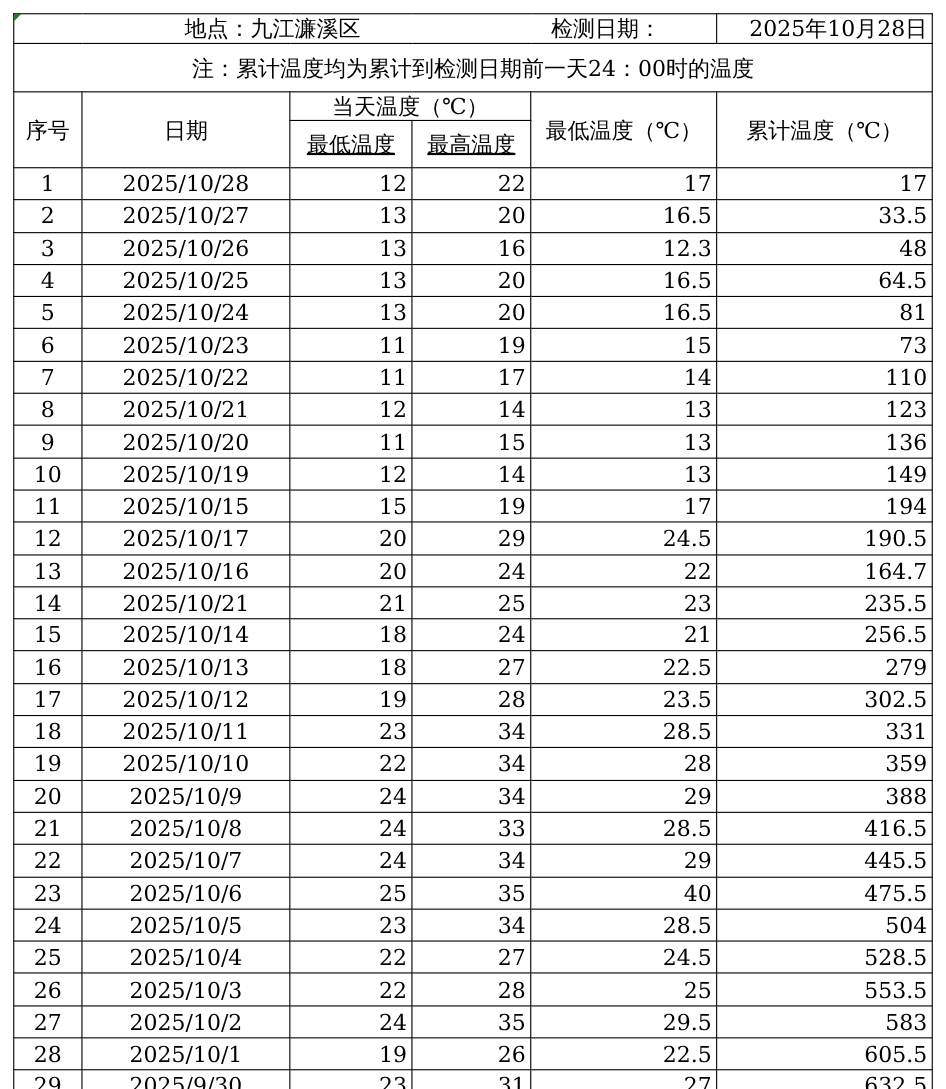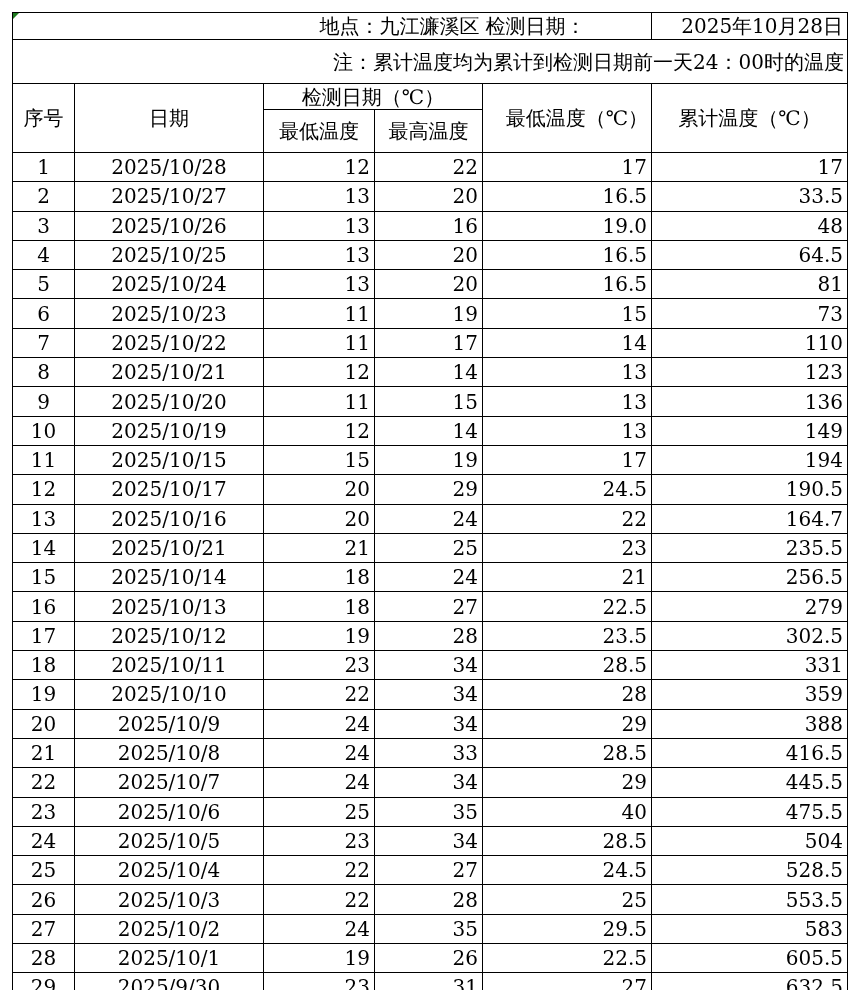--- a/index.html
+++ b/index.html
@@ -4,25 +4,25 @@
 <style>
   html, body { margin: 0; padding: 0; background: #ffffff; }
   body { width: 860px; height: 990px; overflow: hidden; position: relative;
          font-family: "DejaVu Serif", "Liberation Serif", serif; color: #000; }
   .sheet { position: absolute; left: 12px; top: 12px; }
   table { border-collapse: collapse; table-layout: fixed; }
   td { border: 1.5px solid #000; padding: 0 3px; font-size: 20px; line-height: 1;
        white-space: nowrap; overflow: hidden; vertical-align: middle; }
   .c { text-align: center; }
   .r { text-align: right; padding-right: 4px; }
-  .l { text-align: right; }
+  .l { text-align: center; }
   .hdr-title td { height: 26px; }
   .note td { height: 43px; }
   .h1 td { height: 25px; }
-  .h2 td { height: 42px; }
+  .h2 td { height: 42px; text-decoration: underline; }
   tr.data td { height: 28.3px; }
   .comment-marker { position: absolute; left: 13px; top: 13px; width: 0; height: 0;
        border-top: 6px solid #1e7b1e; border-right: 6px solid transparent; }
   .title-left { border-right: none; }
   .title-mid { border-left: none; text-align: right; padding-right: 60px; }
 </style>
 </head>
 <body>
 
 <div class="comment-marker"></div>
@@ -33,30 +33,30 @@
       <col style="width:62px">
         <col style="width:189px">
         <col style="width:111px">
       <col style="width:108px">
         <col style="width:169px">
         <col style="width:196px">
     </colgroup>
     <tbody id="tbody">
       <tr class="hdr-title">
         <td colspan="4" class="l title-left">地点：九江濂溪区</td>
-        <td class="title-mid" style="text-align:left;padding-right:50px;">检测日期：</td>
+        <td class="title-mid" style="text-align:right;padding-right:50px;">检测日期：</td>
         <td class="r">2025年10月28日</td>
       </tr>
       <tr class="note">
         <td colspan="6" class="l">注：累计温度均为累计到检测日期前一天24：00时的温度</td>
       </tr>
       <tr class="h1">
         <td rowspan="2" class="c">序号</td>
         <td rowspan="2" class="c">日期</td>
-        <td colspan="2" class="c">检测日期（℃）</td>
+        <td colspan="2" class="c">当天温度（℃）</td>
         <td rowspan="2" class="l">最低温度（℃）</td>
         <td rowspan="2" class="c">累计温度（℃）</td>
       </tr>
       <tr class="h2">
         <td class="c">最低温度</td>
         <td class="c">最高温度</td>
       </tr>
     <tr class="data">
           <td class="c">1</td>
           <td class="c">2025/10/28</td>
@@ -71,21 +71,21 @@
           <td class="r">13</td>
           <td class="r">20</td>
           <td class="r">16.5</td>
           <td class="r">33.5</td>
         </tr>
         <tr class="data">
           <td class="c">3</td>
           <td class="c">2025/10/26</td>
           <td class="r">13</td>
           <td class="r">16</td>
-          <td class="r">19.0</td>
+          <td class="r">12.3</td>
           <td class="r">48</td>
         </tr>
         <tr class="data">
           <td class="c">4</td>
           <td class="c">2025/10/25</td>
           <td class="r">13</td>
           <td class="r">20</td>
           <td class="r">16.5</td>
           <td class="r">64.5</td>
         </tr>

